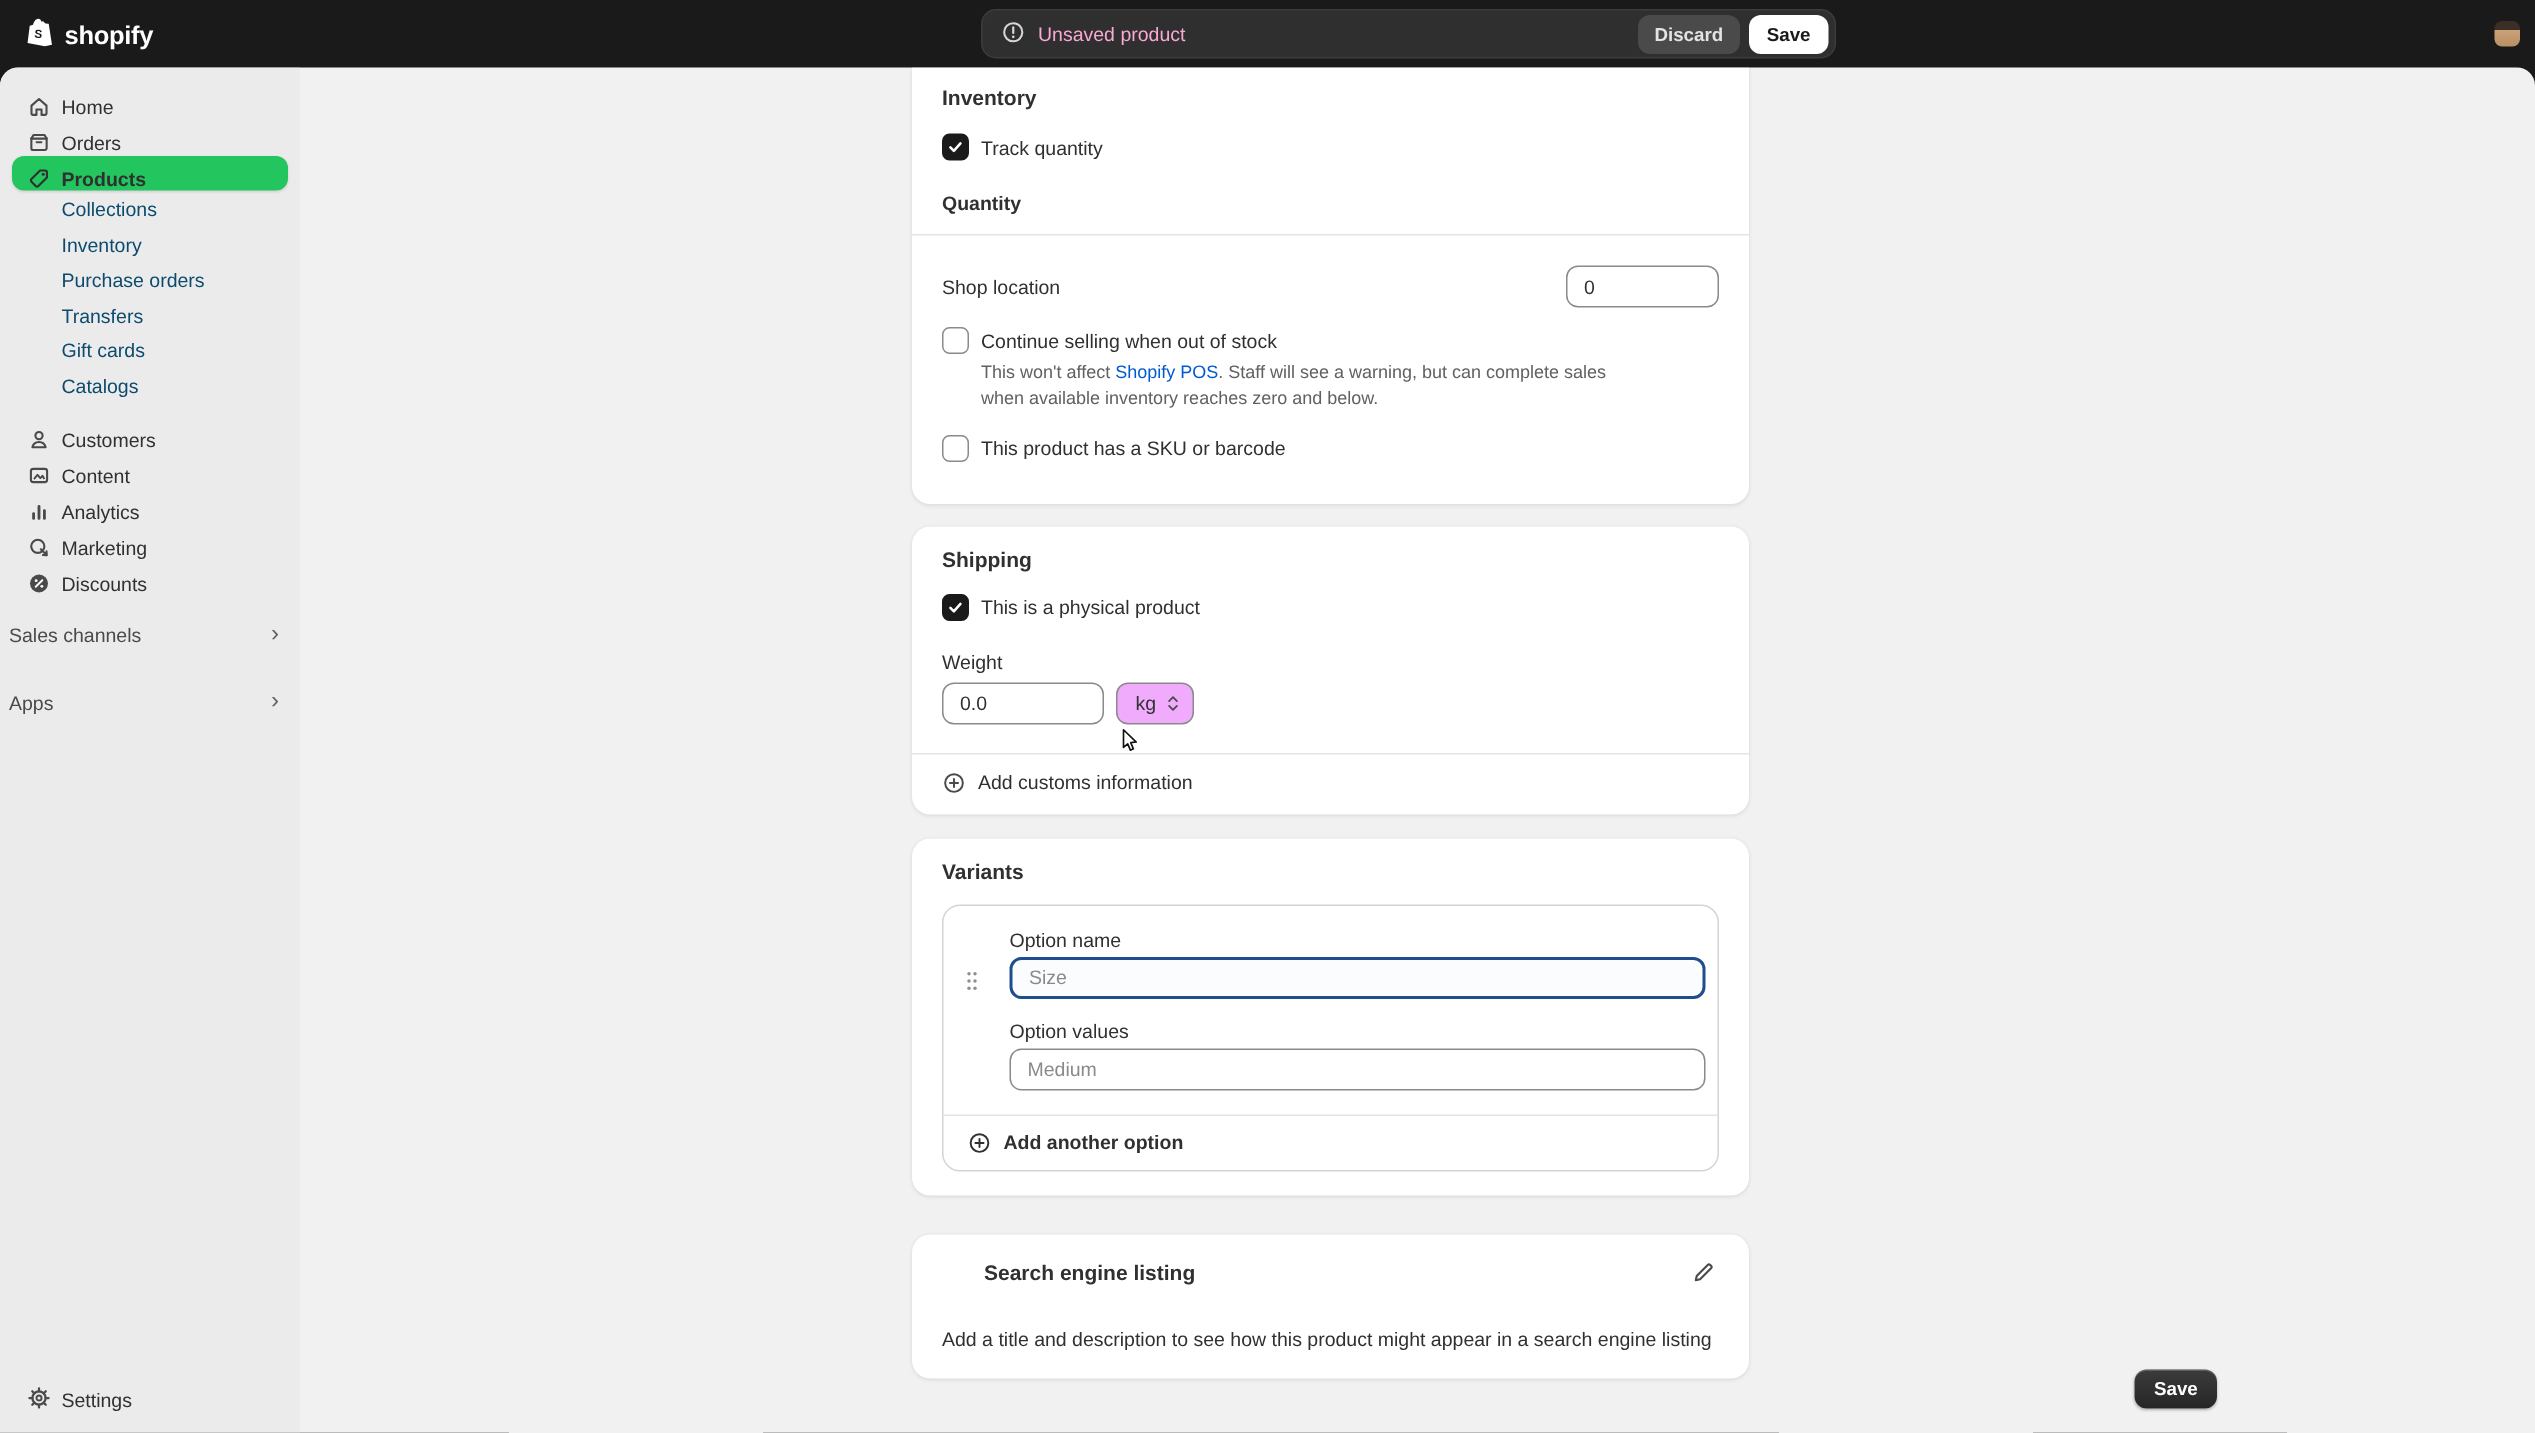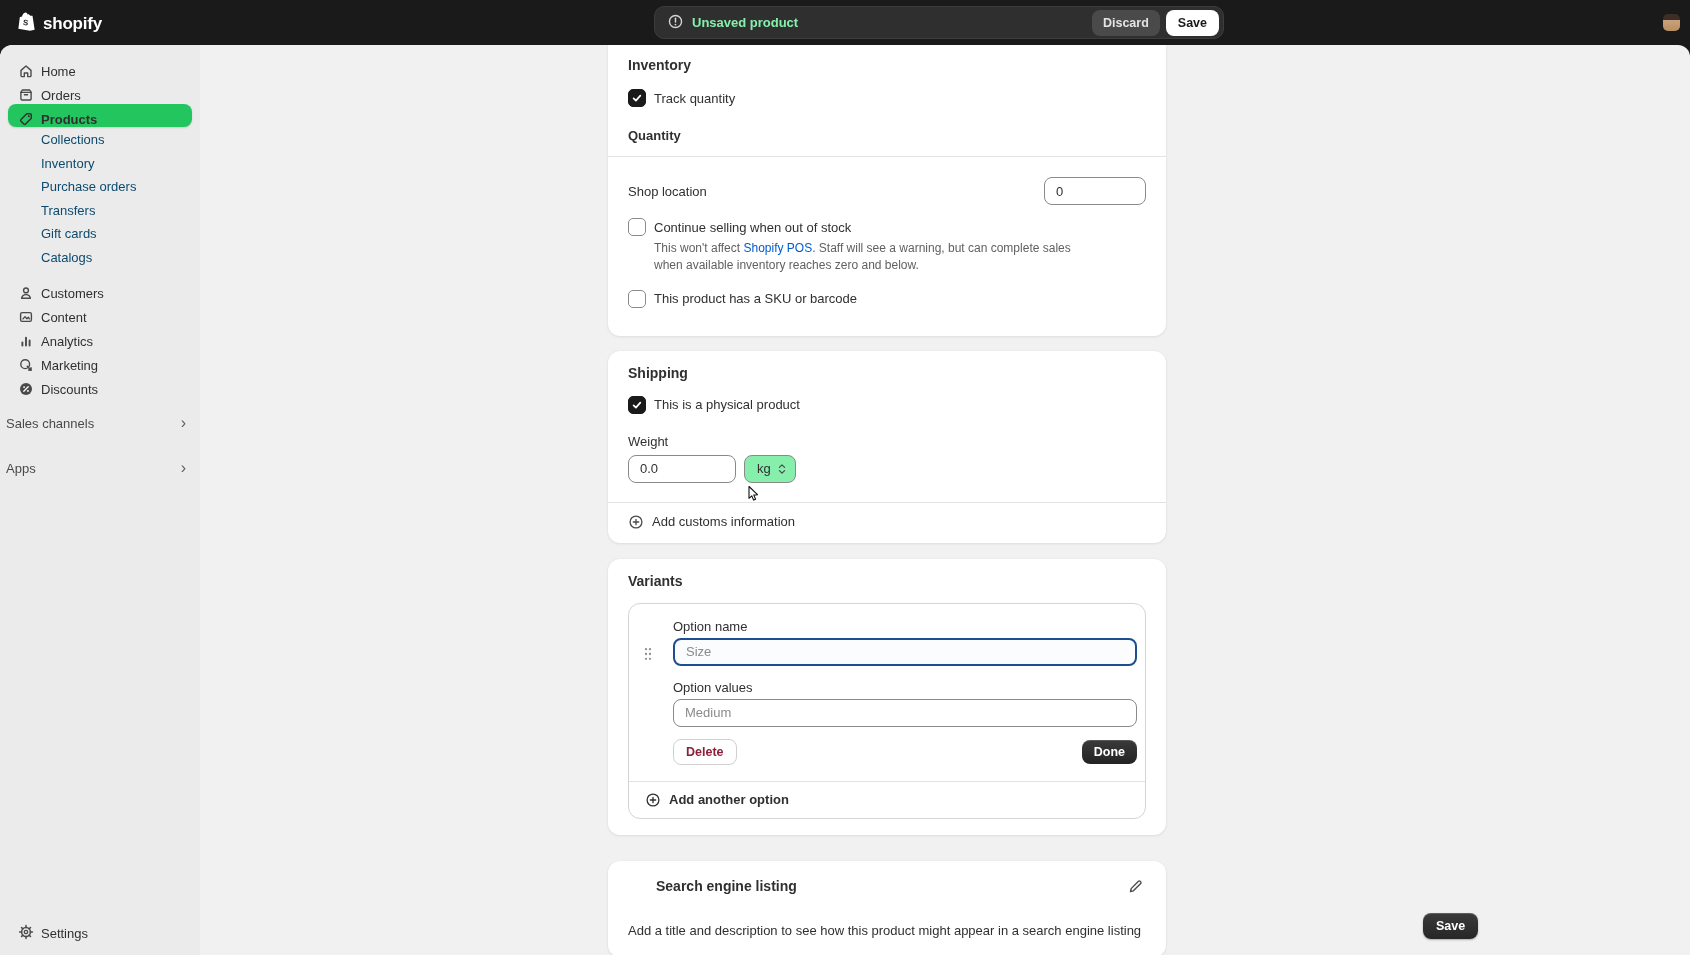--- a/index.html
+++ b/index.html
@@ -4,21 +4,21 @@
 <style>
   * { margin:0; padding:0; box-sizing:border-box; }
   html,body { width:1690px; height:955px; overflow:hidden; }
   body { background:#1a1a1a; font-family:"Liberation Sans",sans-serif; font-size:13px; color:#303030; }
 
   
   .topbar { position:absolute; top:0; left:0; width:1690px; height:45px; background:#1a1a1a; }
   .logo { position:absolute; left:16px; top:11px; display:flex; align-items:center; gap:6px; color:#fff; }
   .logo-word { font-size:17px; font-weight:700; letter-spacing:-.2px; }
   .context-bar { position:absolute; left:654px; top:6px; width:570px; height:33px; background:#2f2f2f; border:1px solid #3c3c3c; border-radius:10px; display:flex; align-items:center; padding:0 4px 0 12px; }
-  .context-text { color:#86efac; font-weight:700; margin-left:8px; flex:1; }
+  .context-text { color:#f9a8d4; font-weight:400; margin-left:8px; flex:1; }
   .btn-discard { background:#4a4a4a; color:#e3e3e3; font-weight:600; font-size:12.5px; border:none; border-radius:8px; padding:6px 11px; cursor:pointer; }
   .btn-save-top { background:#ffffff; color:#1a1a1a; font-weight:600; font-size:12.5px; border:none; border-radius:8px; padding:6px 12px; margin-left:6px; cursor:pointer; }
   .avatar { position:absolute; right:10px; top:14px; width:17px; height:17px; border-radius:5px; background:linear-gradient(180deg,#3a2e26 0%,#3a2e26 34%,#caa27a 34%,#b98f63 100%); }
 
   
   .frame { position:absolute; top:45px; left:0; width:1690px; height:910px; background:#f1f1f1; border-radius:12px 12px 0 0; overflow:hidden; }
 
   
   .sidebar { position:absolute; left:0; top:0; width:200px; height:100%; background:#ebebeb; border-radius:12px 0 0 0; padding-top:10px; }
   .nav-item { display:flex; align-items:flex-end; gap:7px; height:23px; margin:1px 8px; padding:0 10px; border-radius:8px; font-weight:500; color:#303030; cursor:pointer; }
@@ -45,21 +45,21 @@
   .checkbox { width:18px; height:18px; border:1.6px solid #8a8a8a; border-radius:5px; background:#fff; flex:none; cursor:pointer; }
   .checkbox.checked { background:#1a1a1a; border-color:#1a1a1a; display:flex; align-items:center; justify-content:center; }
 
   input.txt { font-family:"Liberation Sans",sans-serif; font-size:13px; color:#303030; border:1px solid #8a8a8a; border-radius:8px; height:28px; padding:0 11px; background:#fff; outline:none; }
   input.txt::placeholder { color:#8a8a8a; }
   input.focused { border:2px solid #1e4e8f; background:#fbfcfd; }
 
   .help { font-size:12px; color:#616161; line-height:1.4; }
   .link { color:#005bd3; text-decoration:none; cursor:pointer; }
 
-  .unit-select { display:inline-flex; align-items:center; gap:7px; height:28px; border:1px solid #8a8a8a; border-radius:8px; padding:0 9px 0 12px; background:#86efac; cursor:pointer; }
+  .unit-select { display:inline-flex; align-items:center; gap:7px; height:28px; border:1px solid #8a8a8a; border-radius:8px; padding:0 9px 0 12px; background:#f0abfc; cursor:pointer; }
 
   .plain-row { display:flex; align-items:center; gap:8px; cursor:pointer; }
 
   .opt-box { margin:14px 20px 0; border:1px solid #d4d4d4; border-radius:12px; position:relative; }
   .opt-form { padding:15px 8px 16px 44px; }
   .drag { position:absolute; left:15px; top:43px; cursor:grab; }
   .field-label { color:#303030; margin-bottom:4px; }
   .opt-form input.txt { width:100%; display:block; }
   .btn-row { display:flex; align-items:center; justify-content:space-between; margin-top:12px; }
   .btn-delete { background:#fff; border:1px solid #d0d0d0; border-radius:8px; color:#8e1f3b; font-weight:600; font-size:12.5px; padding:5px 12px; cursor:pointer; }
@@ -291,24 +291,20 @@
               <circle cx="6" cy="7" r="1.15" fill="#8f8f8f"></circle>
               <circle cx="2" cy="11.8" r="1.15" fill="#8f8f8f"></circle>
               <circle cx="6" cy="11.8" r="1.15" fill="#8f8f8f"></circle>
             </svg>
         </span>
         <div class="opt-form">
           <div class="field-label">Option name</div>
           <input class="txt focused" readonly="" placeholder="Size" style="">
           <div class="field-label" style="margin-top:14px;">Option values</div>
           <input class="txt" readonly="" placeholder="Medium" style="">
-          <div class="btn-row">
-            <button class="btn-delete">Delete</button>
-            <button class="btn-done">Done</button>
-          </div>
         </div>
         <div class="add-row">
           <svg width="16" height="16" viewBox="0 0 16 16">
               <circle cx="8" cy="8" r="5.9" fill="none" stroke="#303030" stroke-width="1.3"></circle>
               <path d="M8 5.3v5.4M5.3 8h5.4" stroke="#303030" stroke-width="1.3" stroke-linecap="round"></path>
             </svg>
           <span>Add another option</span>
         </div>
       </div>
     </div>

